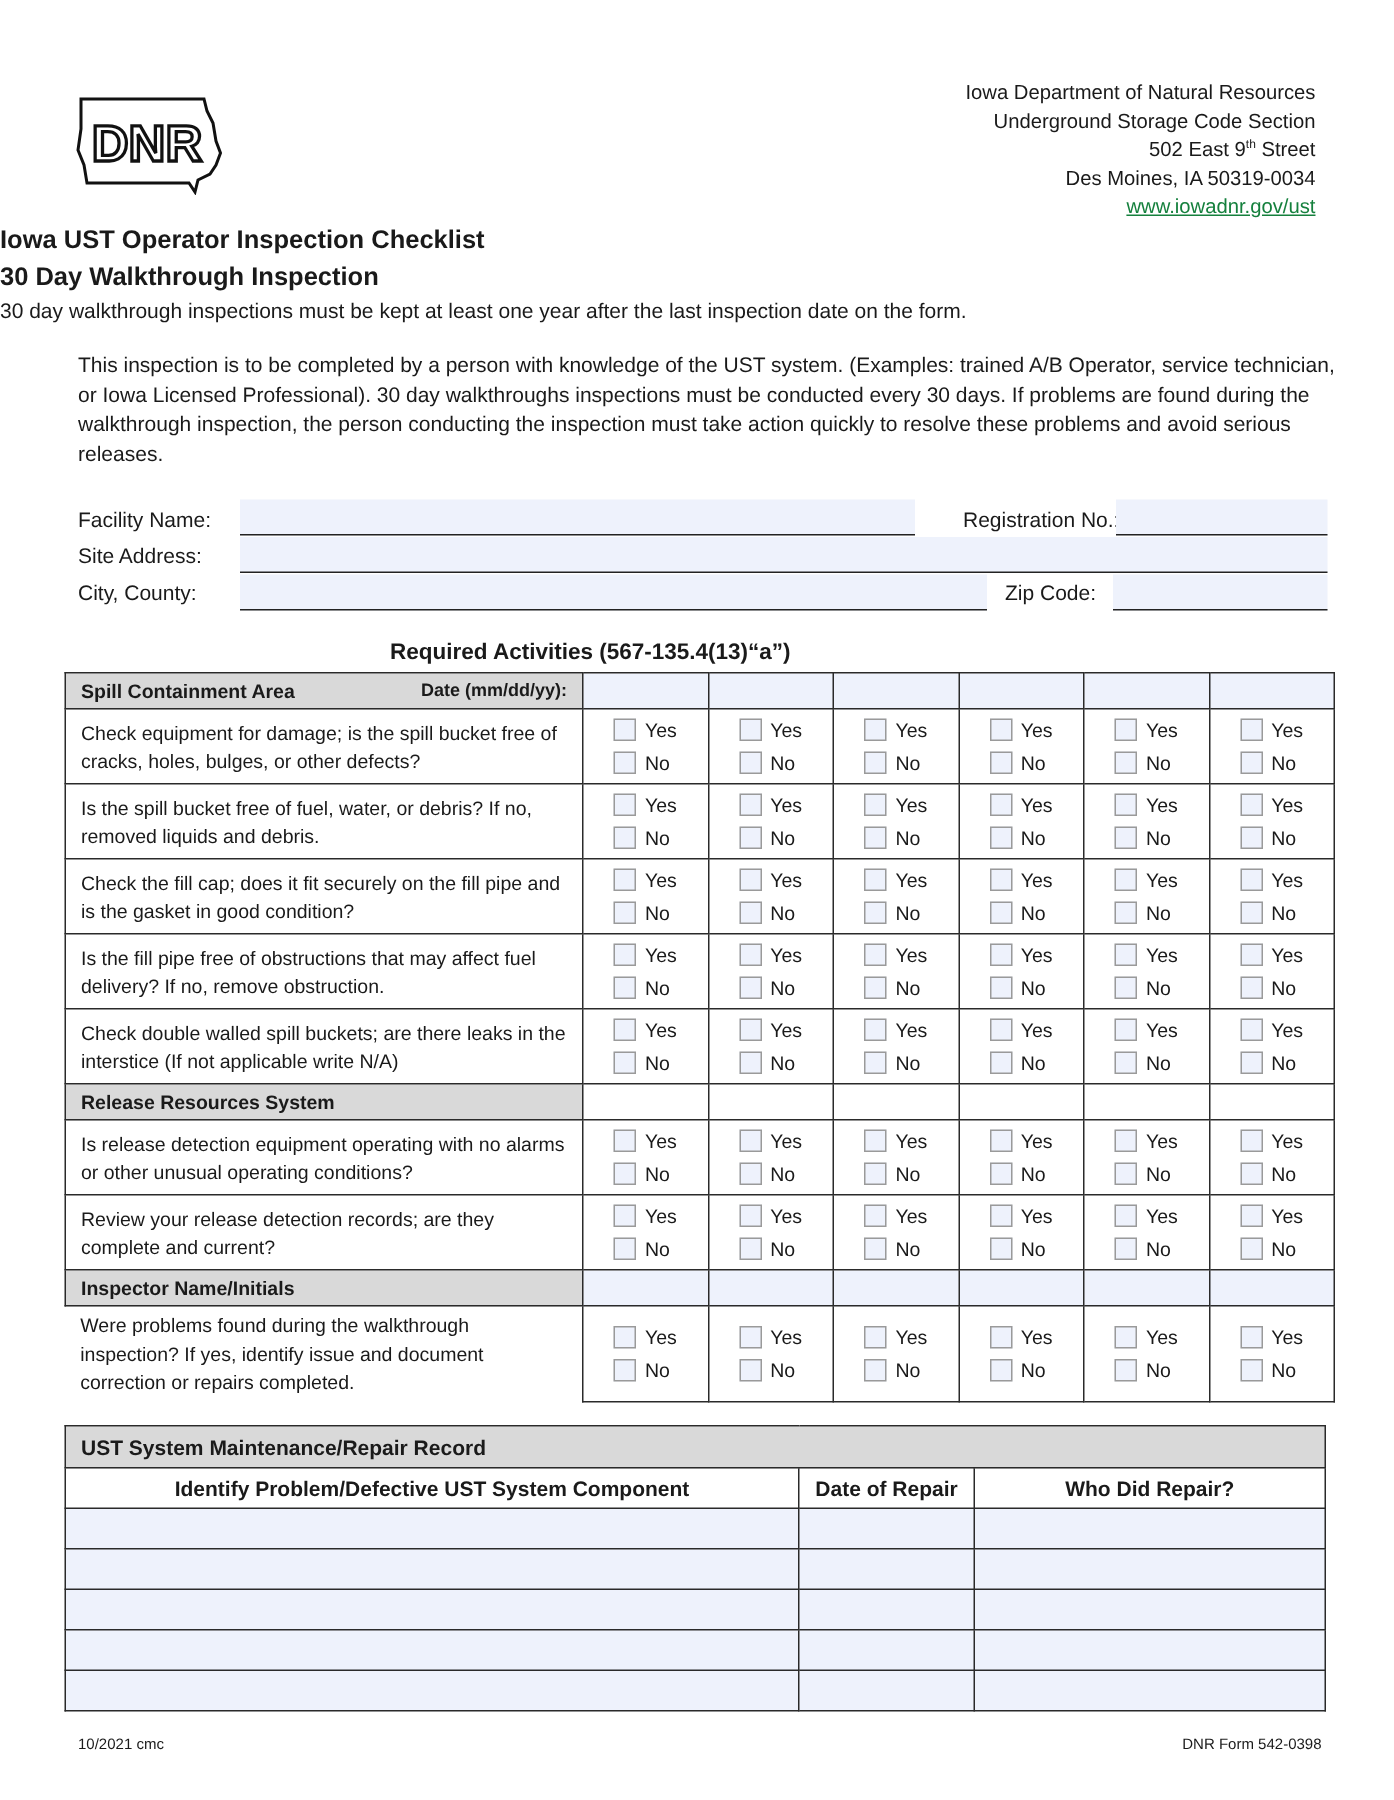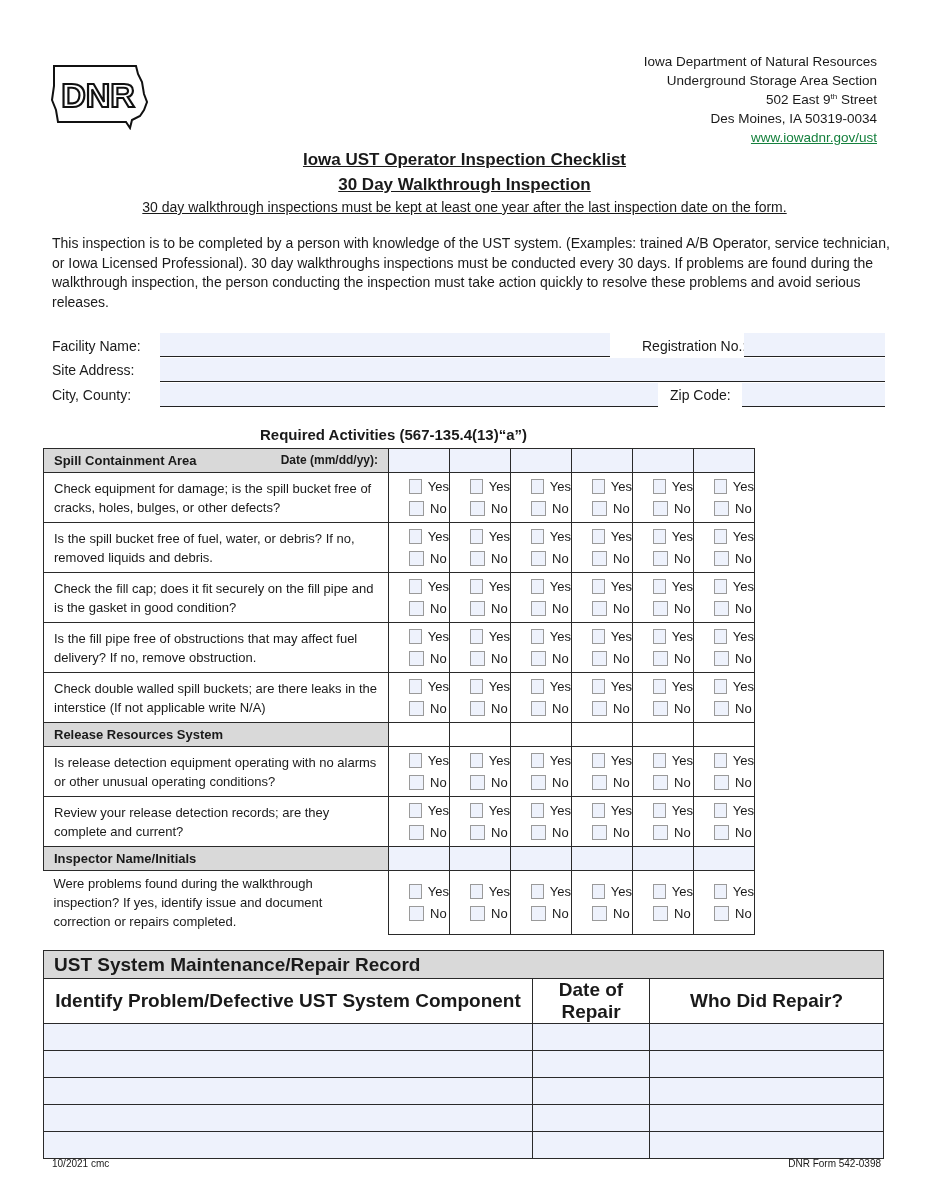--- a/index.html
+++ b/index.html
@@ -5,67 +5,67 @@
   * { box-sizing: border-box; margin: 0; padding: 0; }
   html, body { width: 929px; height: 1200px; background: #ffffff; }
   body { position: relative; font-family: "Liberation Sans", sans-serif; color: #1a1a1a; overflow: hidden; }
 
   .logo { position: absolute; left: 48px; top: 60px; width: 100px; height: 70px; }
 
   .agency { position: absolute; right: 52px; top: 52px; text-align: right; font-size: 13.5px; line-height: 19px; }
   .agency sup { font-size: 8px; vertical-align: super; line-height: 0; }
   .agency a { color: #15803d; text-decoration: underline; }
 
-  .title-block { position: absolute; left: 0; width: 929px; top: 147px; text-align: center; text-decoration: underline; }
+  .title-block { position: absolute; left: 0; width: 929px; top: 147px; text-align: left; }
   .title-block .t1 { font-size: 17px; font-weight: bold; line-height: 25px; }
   .title-block .t2 { font-size: 17px; font-weight: bold; line-height: 25px; }
   .title-block .sub { font-size: 14px; line-height: 20px; margin-top: 0px; }
 
   .intro { position: absolute; left: 52px; top: 234px; width: 840px; font-size: 14px; line-height: 19.5px; }
 
   .field-row { position: absolute; left: 52px; height: 22px; display: flex; align-items: flex-end; font-size: 14px; text-align: right; }
   .field-label { white-space: nowrap; line-height: 20px; padding-bottom: 2px; }
   .field-input { position: absolute; height: 24px; background: #eef2fc; border: none; border-bottom: 1.5px solid #222; }
 
   .req-title { position: absolute; left: 0; width: 787px; top: 426px; text-align: center; font-weight: bold; font-size: 15px; }
 
-  table.checklist { position: absolute; left: 43px; top: 448px; border-collapse: collapse; width: 712px; table-layout: fixed; }
+  table.checklist { position: absolute; left: 43px; top: 448px; border-collapse: collapse; width: 847px; table-layout: fixed; }
   table.checklist td { border: 1.5px solid #2a2a2a; font-size: 13px; vertical-align: middle; }
   .sec-head { background: #d9d9d9; font-weight: bold; font-size: 14px; height: 24px; padding: 0 10px; }
   .sec-head .date-lbl { float: right; font-size: 12px; }
   .date-cell { background: #eef2fc; height: 24px; }
   .date-cell.white { background: #ffffff; }
   .q-cell { padding: 3px 10px; line-height: 19px; height: 50px; }
   .q-cell.noborder { border: none !important; }
   .yn-cell { text-align: left; padding-left: 20px; }
   .yn { display: flex; align-items: center; height: 22px; font-size: 13px; }
   .cb { display: inline-block; width: 15px; height: 15px; background: #eef2fc; border: 1px solid #9a9a9a; margin-right: 6px; }
 
   table.repair { position: absolute; left: 43px; top: 950px; border-collapse: collapse; width: 841px; table-layout: fixed; }
-  table.repair td { border: 1.5px solid #2a2a2a; font-size: 19px; }
+  table.repair td { border: 1.5px solid #2a2a2a; font-size: 14px; }
   table.repair .rhead { background: #d9d9d9; font-weight: bold; height: 28px; padding: 0 10px; }
   table.repair .colh { font-weight: bold; text-align: center; height: 27px; }
   table.repair .blank { background: #eef2fc; height: 27px; }
 
   .footer-left { position: absolute; left: 52px; top: 1158px; font-size: 10px; }
   .footer-right { position: absolute; right: 48px; top: 1158px; font-size: 10px; }
 </style>
 </head>
 <body>
 
 <div class="logo">
   <svg width="100" height="70" viewBox="0 0 100 70">
     <path d="M6 6 L88 6 L90 14 L94 22 L96 34 L99 42 L96 50 L92 56 L84 60 L82 68 L78 62 L10 62 L8 50 L4 40 L6 26 Z" fill="#fff" stroke="#111" stroke-width="2"></path>
     <text x="50" y="47" text-anchor="middle" font-family="Liberation Sans, sans-serif" font-weight="bold" font-size="34" fill="#fff" stroke="#111" stroke-width="2.2">DNR</text>
   </svg>
 </div>
 
 <div class="agency">
   <div>Iowa Department of Natural Resources</div>
-  <div>Underground Storage Area Section</div>
+  <div>Underground Storage Code Section</div>
   <div><span>502 East 9</span><sup>th</sup><span> Street</span></div>
   <div>Des Moines, IA 50319-0034</div>
   <div><a href="#">www.iowadnr.gov/ust</a></div>
 </div>
 
 <div class="title-block">
   <div class="t1">Iowa UST Operator Inspection Checklist</div>
   <div class="t2">30 Day Walkthrough Inspection</div>
   <div class="sub">30 day walkthrough inspections must be kept at least one year after the last inspection date on the form.</div>
 </div>

